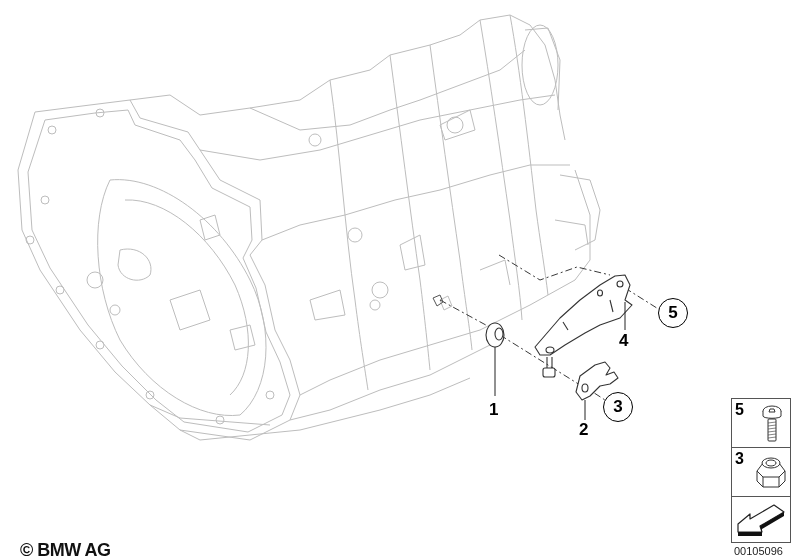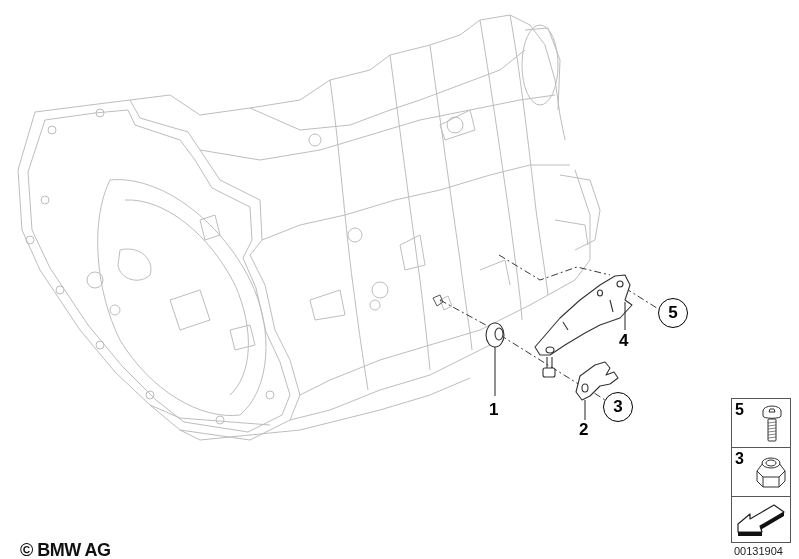--- a/index.html
+++ b/index.html
@@ -144,13 +144,13 @@
   <div class="legend-cell" style="top:98px; height:45px; border-bottom:none;">
     <svg style="position:absolute; left:4px; top:5px;" width="50" height="36" viewBox="0 0 50 36">
       <path d="M2,22 L14,12 L14,17 L38,3 L48,10 L24,24 L26,30 L2,30 Z" fill="#fff" stroke="#222" stroke-width="1.2" stroke-linejoin="round"></path>
       <path d="M48,10 L48,14 L26,27 L26,30 L24,24 Z" fill="#111"></path>
       <path d="M2,30 L26,30 L26,34 L2,34 Z" fill="#111"></path>
     </svg>
   </div>
 </div>
 
 <div class="copyright">© BMW AG</div>
-<div class="docnum">00131904</div>
+<div class="docnum">00105096</div>
 
 </body></html>

